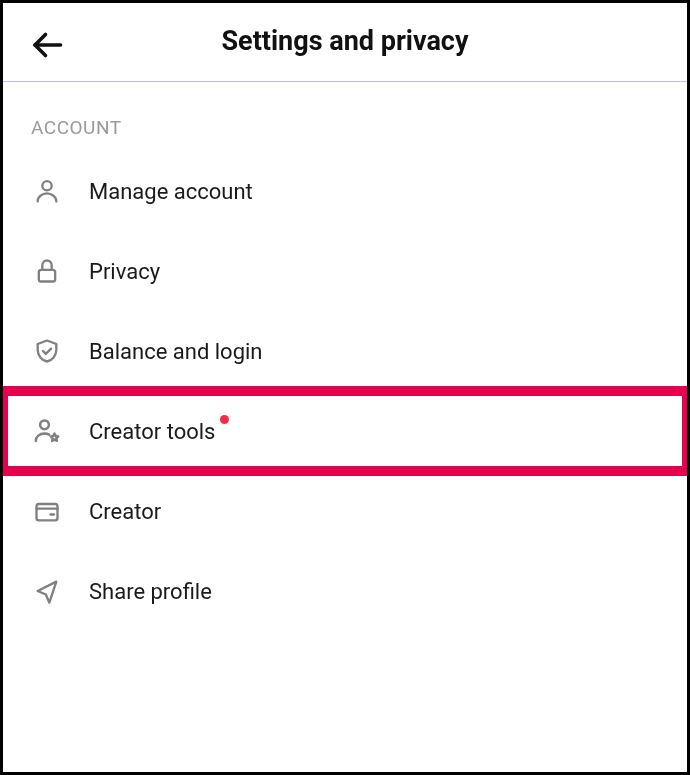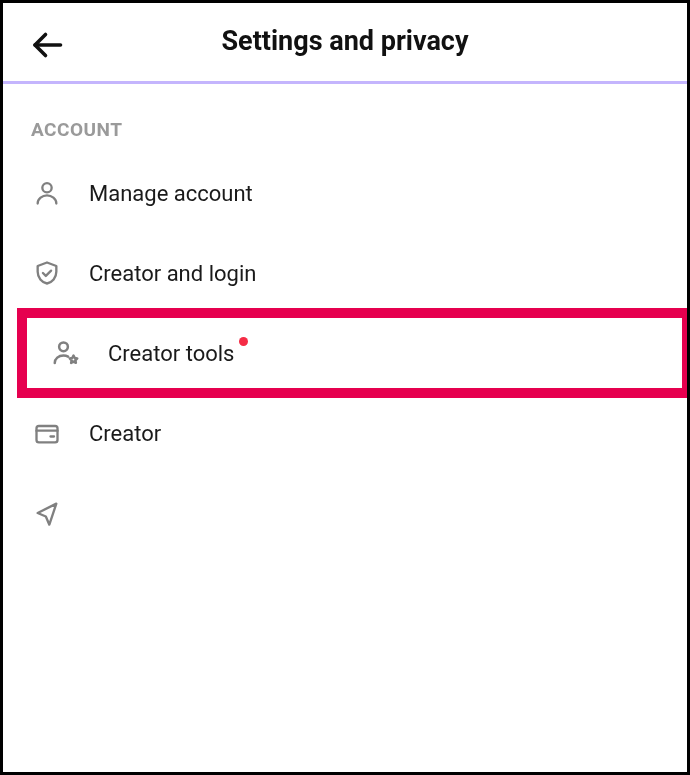--- a/index.html
+++ b/index.html
@@ -13,21 +13,21 @@
       width: 690px;
       height: 775px;
       border: 3px solid #000;
       position: relative;
     }
     .header {
       display: flex;
       align-items: flex-start;
       padding: 22px 24px 24px 24px;
       position: relative;
-      border-bottom: 3px solid #c4b5fd;
+      border-bottom: 1px solid #c4b5fd;
     }
     .back-btn {
       position: absolute;
       left: 24px;
       top: 22px;
       width: 40px;
       height: 40px;
       display: flex;
       align-items: center;
       justify-content: center;
@@ -36,21 +36,21 @@
     .header-title {
       flex: 1;
       text-align: center;
       font-size: 27px;
       font-weight: 700;
       color: #111;
     }
     .section-label {
       color: #9a9a9a;
       font-size: 19px;
-      font-weight: 700;
+      font-weight: 400;
       letter-spacing: 0.5px;
       padding: 34px 12px 12px 28px;
     }
     .menu {
       display: flex;
       flex-direction: column;
     }
     .menu-item {
       display: flex;
       align-items: center;
@@ -69,21 +69,20 @@
     }
     .menu-item .label {
       font-size: 22px;
       color: #1a1a1a;
       font-weight: 400;
       position: relative;
     }
     .highlighted {
       outline: 10px solid #e6004f;
       outline-offset: -5px;
-      margin-left: 19px;
     }
     .badge-dot {
       position: absolute;
       top: -4px;
       right: -14px;
       width: 9px;
       height: 9px;
       border-radius: 50%;
       background: #f52c46;
     }
@@ -113,29 +112,38 @@
   <div class="menu-item">
     <span class="icon-wrap">
       <svg width="28" height="28" viewBox="0 0 24 24" fill="none" stroke="#808080" stroke-width="2" stroke-linecap="round" stroke-linejoin="round">
         <circle cx="12" cy="7.5" r="4"></circle>
         <path d="M4 21c0-4 4-7 8-7s8 3 8 7"></path>
       </svg>
     </span>
     <span class="label">Manage account</span>
   </div>
 
+  <div class="menu-item">
+    <span class="icon-wrap">
+      <svg width="28" height="28" viewBox="0 0 24 24" fill="none" stroke="#808080" stroke-width="2" stroke-linecap="round" stroke-linejoin="round">
+        <rect x="5" y="11" width="14" height="10" rx="2"></rect>
+        <path d="M8 11V7a4 4 0 0 1 8 0v4"></path>
+      </svg>
+    </span>
+    <span class="label">Privacy</span>
+  </div>
 
   <div class="menu-item">
     <span class="icon-wrap">
       <svg width="28" height="28" viewBox="0 0 24 24" fill="none" stroke="#808080" stroke-width="2" stroke-linecap="round" stroke-linejoin="round">
         <path d="M12 3l8 3v5c0 5-3.5 9-8 10-4.5-1-8-5-8-10V6l8-3z"></path>
         <polyline points="8.5 12 11 14.5 15.5 10"></polyline>
       </svg>
     </span>
-    <span class="label">Creator and login</span>
+    <span class="label">Balance and login</span>
   </div>
 
   <div class="menu-item highlighted">
     <span class="icon-wrap">
       <svg width="30" height="30" viewBox="0 0 24 24" fill="none" stroke="#808080" stroke-width="2" stroke-linecap="round" stroke-linejoin="round">
         <circle cx="10" cy="7" r="3.5"></circle>
         <path d="M3 20c0-3.5 3-6 7-6 1.4 0 2.6.3 3.7.9"></path>
         <path d="M18 14l1 2 2 .3-1.5 1.5.4 2L18 18.9l-1.9 1 .4-2L15 16.3l2-.3 1-2z"></path>
       </svg>
     </span>
@@ -155,15 +163,16 @@
     <span class="label">Creator</span>
   </div>
 
 
   <div class="menu-item">
     <span class="icon-wrap">
       <svg width="28" height="28" viewBox="0 0 24 24" fill="none" stroke="#808080" stroke-width="2" stroke-linecap="round" stroke-linejoin="round">
         <path d="M4 12l16-8-6 18-3-7-7-3z"></path>
       </svg>
     </span>
+    <span class="label">Share profile</span>
   </div>
 
 </div>
 
 </body></html>

